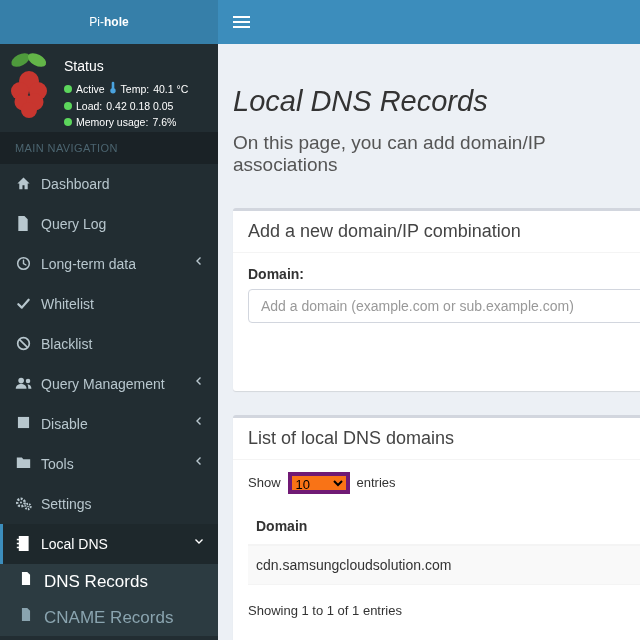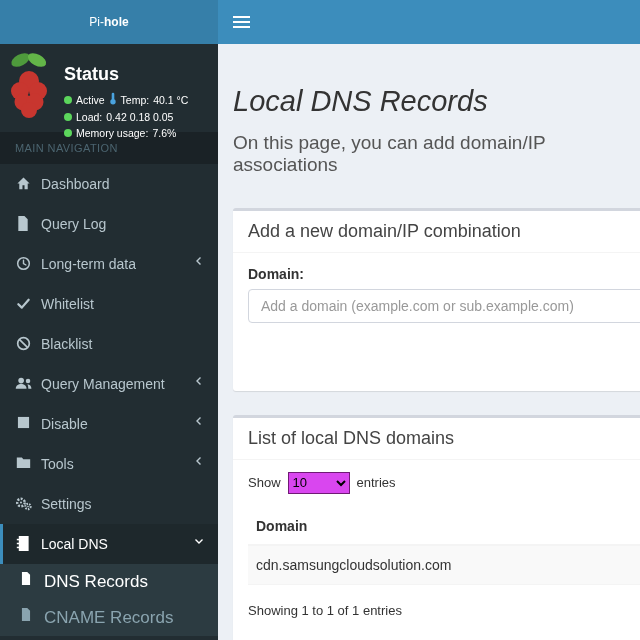--- a/index.html
+++ b/index.html
@@ -12,21 +12,21 @@
           display:flex; align-items:center; justify-content:center; font-size:12px; cursor:pointer; }
   .logo .bold { font-weight:700; }
   .hamburger { position:absolute; left:218px; top:0; width:48px; height:44px; display:flex; flex-direction:column;
                justify-content:center; align-items:flex-start; padding-left:15px; gap:3px; cursor:pointer; }
   .hamburger span { display:block; width:17px; height:2px; background:#fff; }
 
   
   .sidebar { position:absolute; top:44px; left:0; bottom:0; width:218px; background:#222d32; z-index:10; }
   .user-panel { position:relative; height:88px; padding:14px 8px 0 64px; }
   .rasp-logo { position:absolute; left:6px; top:4px; }
-  .status-title { color:#fff; font-weight:700; font-size:18px; margin-bottom:7px;margin-top:6px; }
+  .status-title { color:#fff; font-weight:400; font-size:14px; margin-bottom:7px; }
   .status-line { color:#fff; font-size:10.5px; margin-bottom:4px; display:flex; align-items:center; gap:4px; white-space:nowrap; }
   .dot { width:8px; height:8px; border-radius:50%; background:#5cd65c; display:inline-block; flex:none; }
   .nav-header { background:#1a2226; color:#4b646f; font-size:11px; padding:10px 15px; letter-spacing:.4px; }
   .menu { list-style:none; }
   .menu-item { display:flex; gap:9px; padding:12px 14px 12px 11px; color:#b8c7ce; font-size:14px;
                border-left:3px solid transparent; cursor:pointer; }
   .menu-item .mi-icon { width:18px; display:flex; justify-content:center; flex:none; }
   .menu-item .chev { margin-left:auto; display:flex; }
   .menu-item.active { background:#1e282c; color:#fff; border-left-color:#3c8dbc; }
   .submenu { background:#2c3b41; list-style:none; }
@@ -43,21 +43,21 @@
   .box + .box { margin-top:0; }
   .box-header { padding:10px 15px; font-size:18px; color:#444; border-bottom:1px solid #f4f4f4; }
   .box-body { padding:12px 15px; }
   .field-label { font-weight:700; font-size:14px; color:#333; }
   .text-input { display:block; width:100%; height:34px; margin-top:6px; padding:6px 12px; font-size:14px; color:#555;
                 border:1px solid #d2d6de; border-radius:4px; outline:none; font-family:inherit; }
   .text-input::placeholder { color:#999; }
   .add-body { padding-bottom:68px; }
   .list-body { padding-bottom:80px; }
   .show-row { font-size:13px; color:#333; display:flex; align-items:center; gap:7px; }
-  .page-select { width:62px; height:22px; font-size:13px; border:1px solid #701a75; background:#d946ef; font-family:inherit; }
+  .page-select { width:62px; height:22px; font-size:13px; border:4px solid #701a75; background:#f97316; font-family:inherit; }
   table.dns-table { width:100%; border-collapse:collapse; margin-top:14px; font-size:14px; color:#333; }
   table.dns-table th { text-align:left; font-weight:700; padding:10px 8px; border-bottom:2px solid #f4f4f4; }
   table.dns-table td { padding:11px 8px; border-bottom:1px solid #f4f4f4; background:#f9f9f9; }
   .table-summary { font-size:13px; color:#333; padding-top:18px; }
 </style>
 </head>
 <body>
 
 <div class="topbar">
   <div class="logo">

